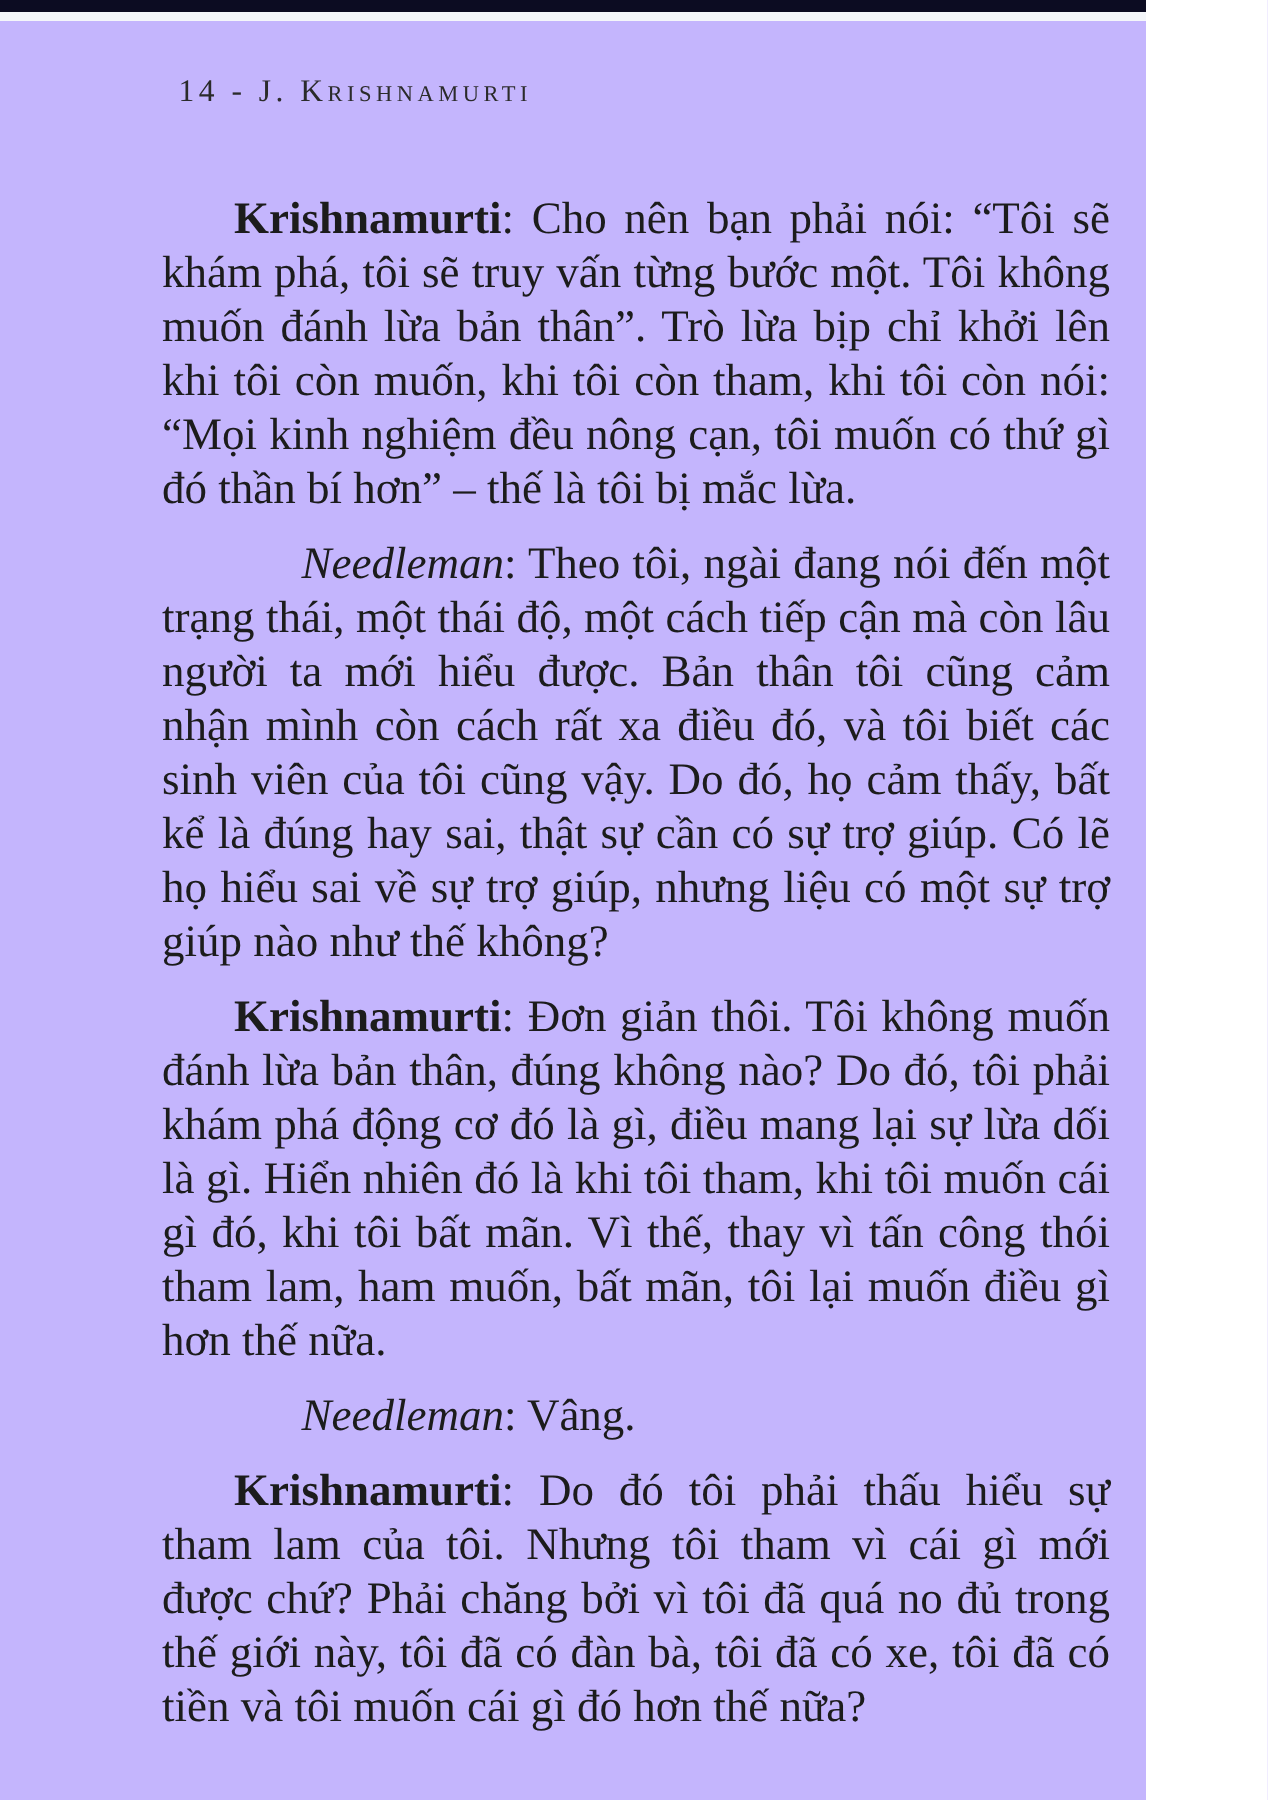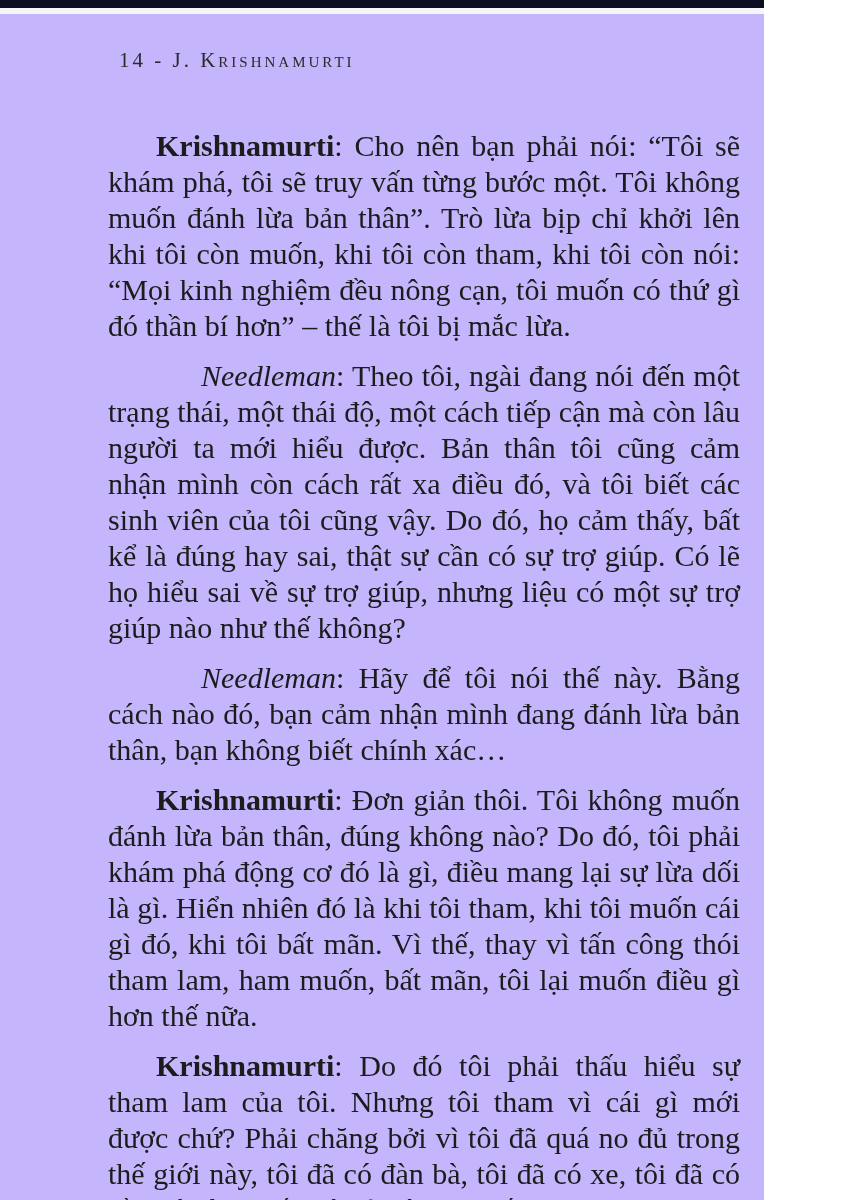--- a/index.html
+++ b/index.html
@@ -73,22 +73,22 @@
   <div class="header">14 - J. Krishnamurti</div>
 
   <div class="content">
     <p>
       <span class="speaker-k">Krishnamurti</span><span>: Cho nên bạn phải nói: “Tôi sẽ khám phá, tôi sẽ truy vấn từng bước một. Tôi không muốn đánh lừa bản thân”. Trò lừa bịp chỉ khởi lên khi tôi còn muốn, khi tôi còn tham, khi tôi còn nói: “Mọi kinh nghiệm đều nông cạn, tôi muốn có thứ gì đó thần bí hơn” – thế là tôi bị mắc lừa.</span>
     </p>
     <p>
       <span class="speaker-n">Needleman</span><span>: Theo tôi, ngài đang nói đến một trạng thái, một thái độ, một cách tiếp cận mà còn lâu người ta mới hiểu được. Bản thân tôi cũng cảm nhận mình còn cách rất xa điều đó, và tôi biết các sinh viên của tôi cũng vậy. Do đó, họ cảm thấy, bất kể là đúng hay sai, thật sự cần có sự trợ giúp. Có lẽ họ hiểu sai về sự trợ giúp, nhưng liệu có một sự trợ giúp nào như thế không?</span>
     </p>
     <p>
-      <span class="speaker-n">Needleman</span><span>: Hãy để tôi nói thế này. Bằng cách nào đó, bạn cảm nhận mình đang đánh lừa bản thân, bạn không biết chính xác…</span>
+      <span class="speaker-k">Krishnamurti</span><span>: Đơn giản thôi. Tôi không muốn đánh lừa bản thân, đúng không nào? Do đó, tôi phải khám phá động cơ đó là gì, điều mang lại sự lừa dối là gì. Hiển nhiên đó là khi tôi tham, khi tôi muốn cái gì đó, khi tôi bất mãn. Vì thế, thay vì tấn công thói tham lam, ham muốn, bất mãn, tôi lại muốn điều gì hơn thế nữa.</span>
     </p>
     <p>
-      <span class="speaker-k">Krishnamurti</span><span>: Đơn giản thôi. Tôi không muốn đánh lừa bản thân, đúng không nào? Do đó, tôi phải khám phá động cơ đó là gì, điều mang lại sự lừa dối là gì. Hiển nhiên đó là khi tôi tham, khi tôi muốn cái gì đó, khi tôi bất mãn. Vì thế, thay vì tấn công thói tham lam, ham muốn, bất mãn, tôi lại muốn điều gì hơn thế nữa.</span>
+      <span class="speaker-n">Needleman</span><span>: Vâng.</span>
     </p>
     <p>
       <span class="speaker-k">Krishnamurti</span><span>: Do đó tôi phải thấu hiểu sự tham lam của tôi. Nhưng tôi tham vì cái gì mới được chứ? Phải chăng bởi vì tôi đã quá no đủ trong thế giới này, tôi đã có đàn bà, tôi đã có xe, tôi đã có tiền và tôi muốn cái gì đó hơn thế nữa?</span>
     </p>
   </div>
 </div>
 
 </body></html>

